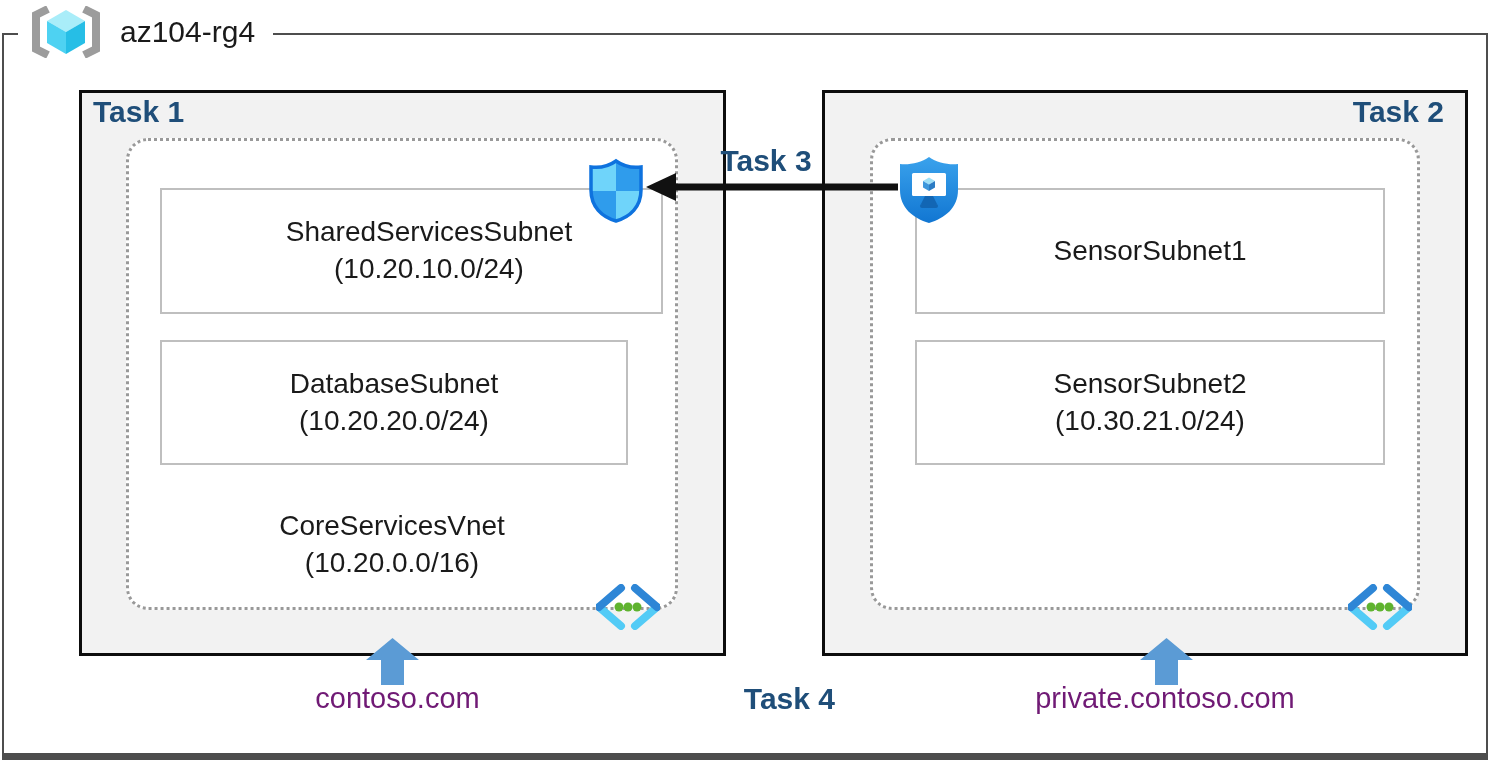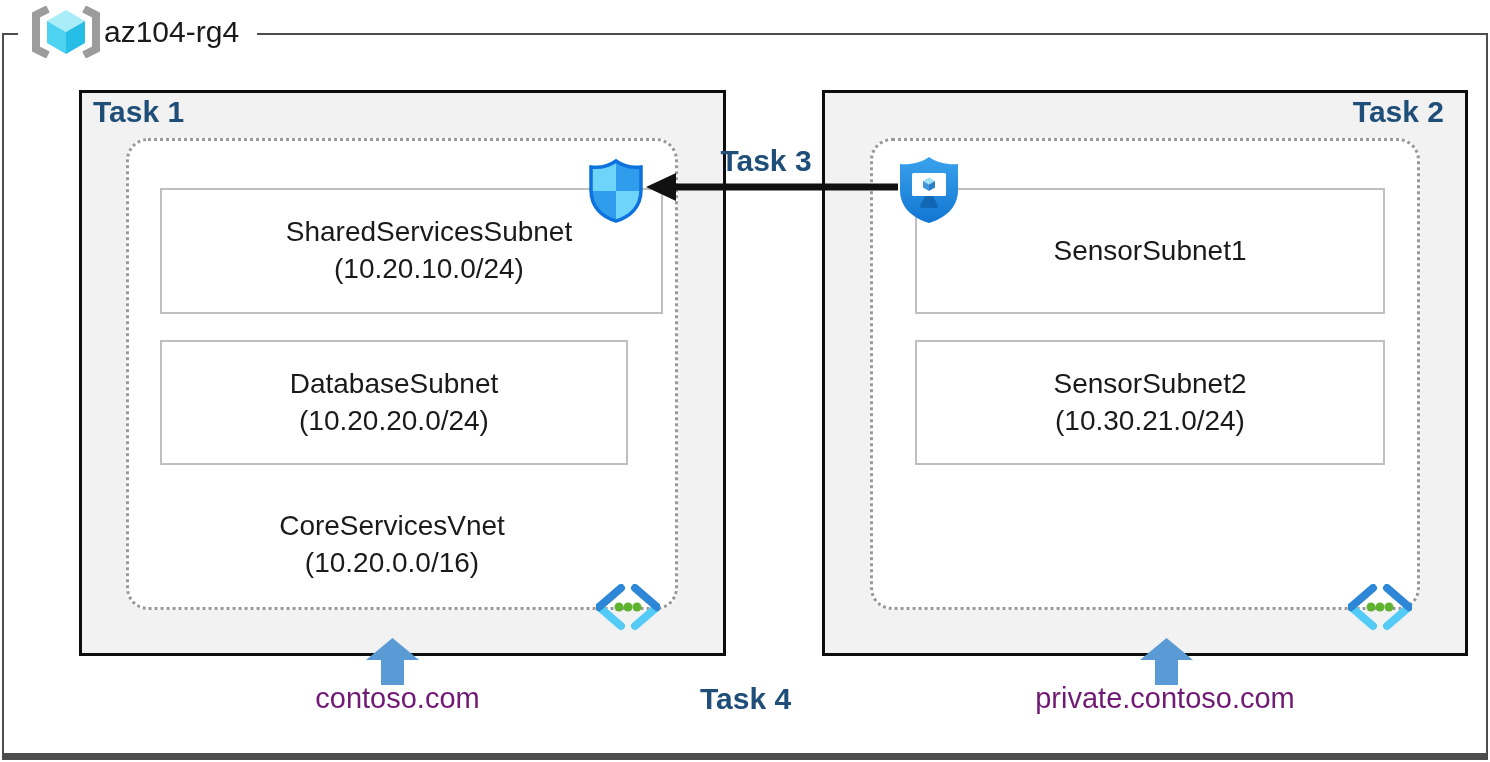--- a/index.html
+++ b/index.html
@@ -7,33 +7,33 @@
     position:relative;width:1490px;height:762px;background:#fff;overflow:hidden;
     font-family:"Liberation Sans", sans-serif;color:#111;
   }
   .abs{position:absolute;}
   
   #rg-frame{
     left:2px;top:33px;width:1482px;height:718px;
     border:2px solid #4d4d4d;border-bottom:7px solid #4d4d4d;
   }
   #rg-label{
-    left:18px;top:0;height:64px;display:flex;align-items:center;
+    left:18px;top:0;height:64px;display:flex;align-items:center;gap:16px;
     background:#fff;padding:0 18px 0 10px;z-index:5;
   }
   #rg-title{font-size:30px;color:#1a1a1a;white-space:nowrap;}
   
   .task-box{background:#F2F2F2;border:3px solid #0d0d0d;}
   #task1-box{left:79px;top:90px;width:641px;height:560px;}
   #task2-box{left:822px;top:90px;width:640px;height:560px;}
   .task-label{font-size:30px;font-weight:bold;color:#1F4E79;z-index:4;white-space:nowrap;}
   #task1-label{left:93px;top:95px;}
   #task2-label{right:46px;top:95px;}
   #task3-label{left:696px;top:144px;width:140px;text-align:center;z-index:6;}
-  #task4-label{left:700px;top:682px;width:135px;text-align:left;}
+  #task4-label{left:700px;top:682px;width:135px;text-align:right;}
   
   .vnet-region{
     background:#fff;border:3px dotted #999;border-radius:22px;z-index:1;
   }
   #vnet1-region{left:126px;top:138px;width:546px;height:466px;}
   #vnet2-region{left:870px;top:138px;width:544px;height:466px;}
   
   .subnet-box{
     background:#fff;border:2px solid #BFBFBF;z-index:2;
     display:flex;flex-direction:column;align-items:center;justify-content:center;

